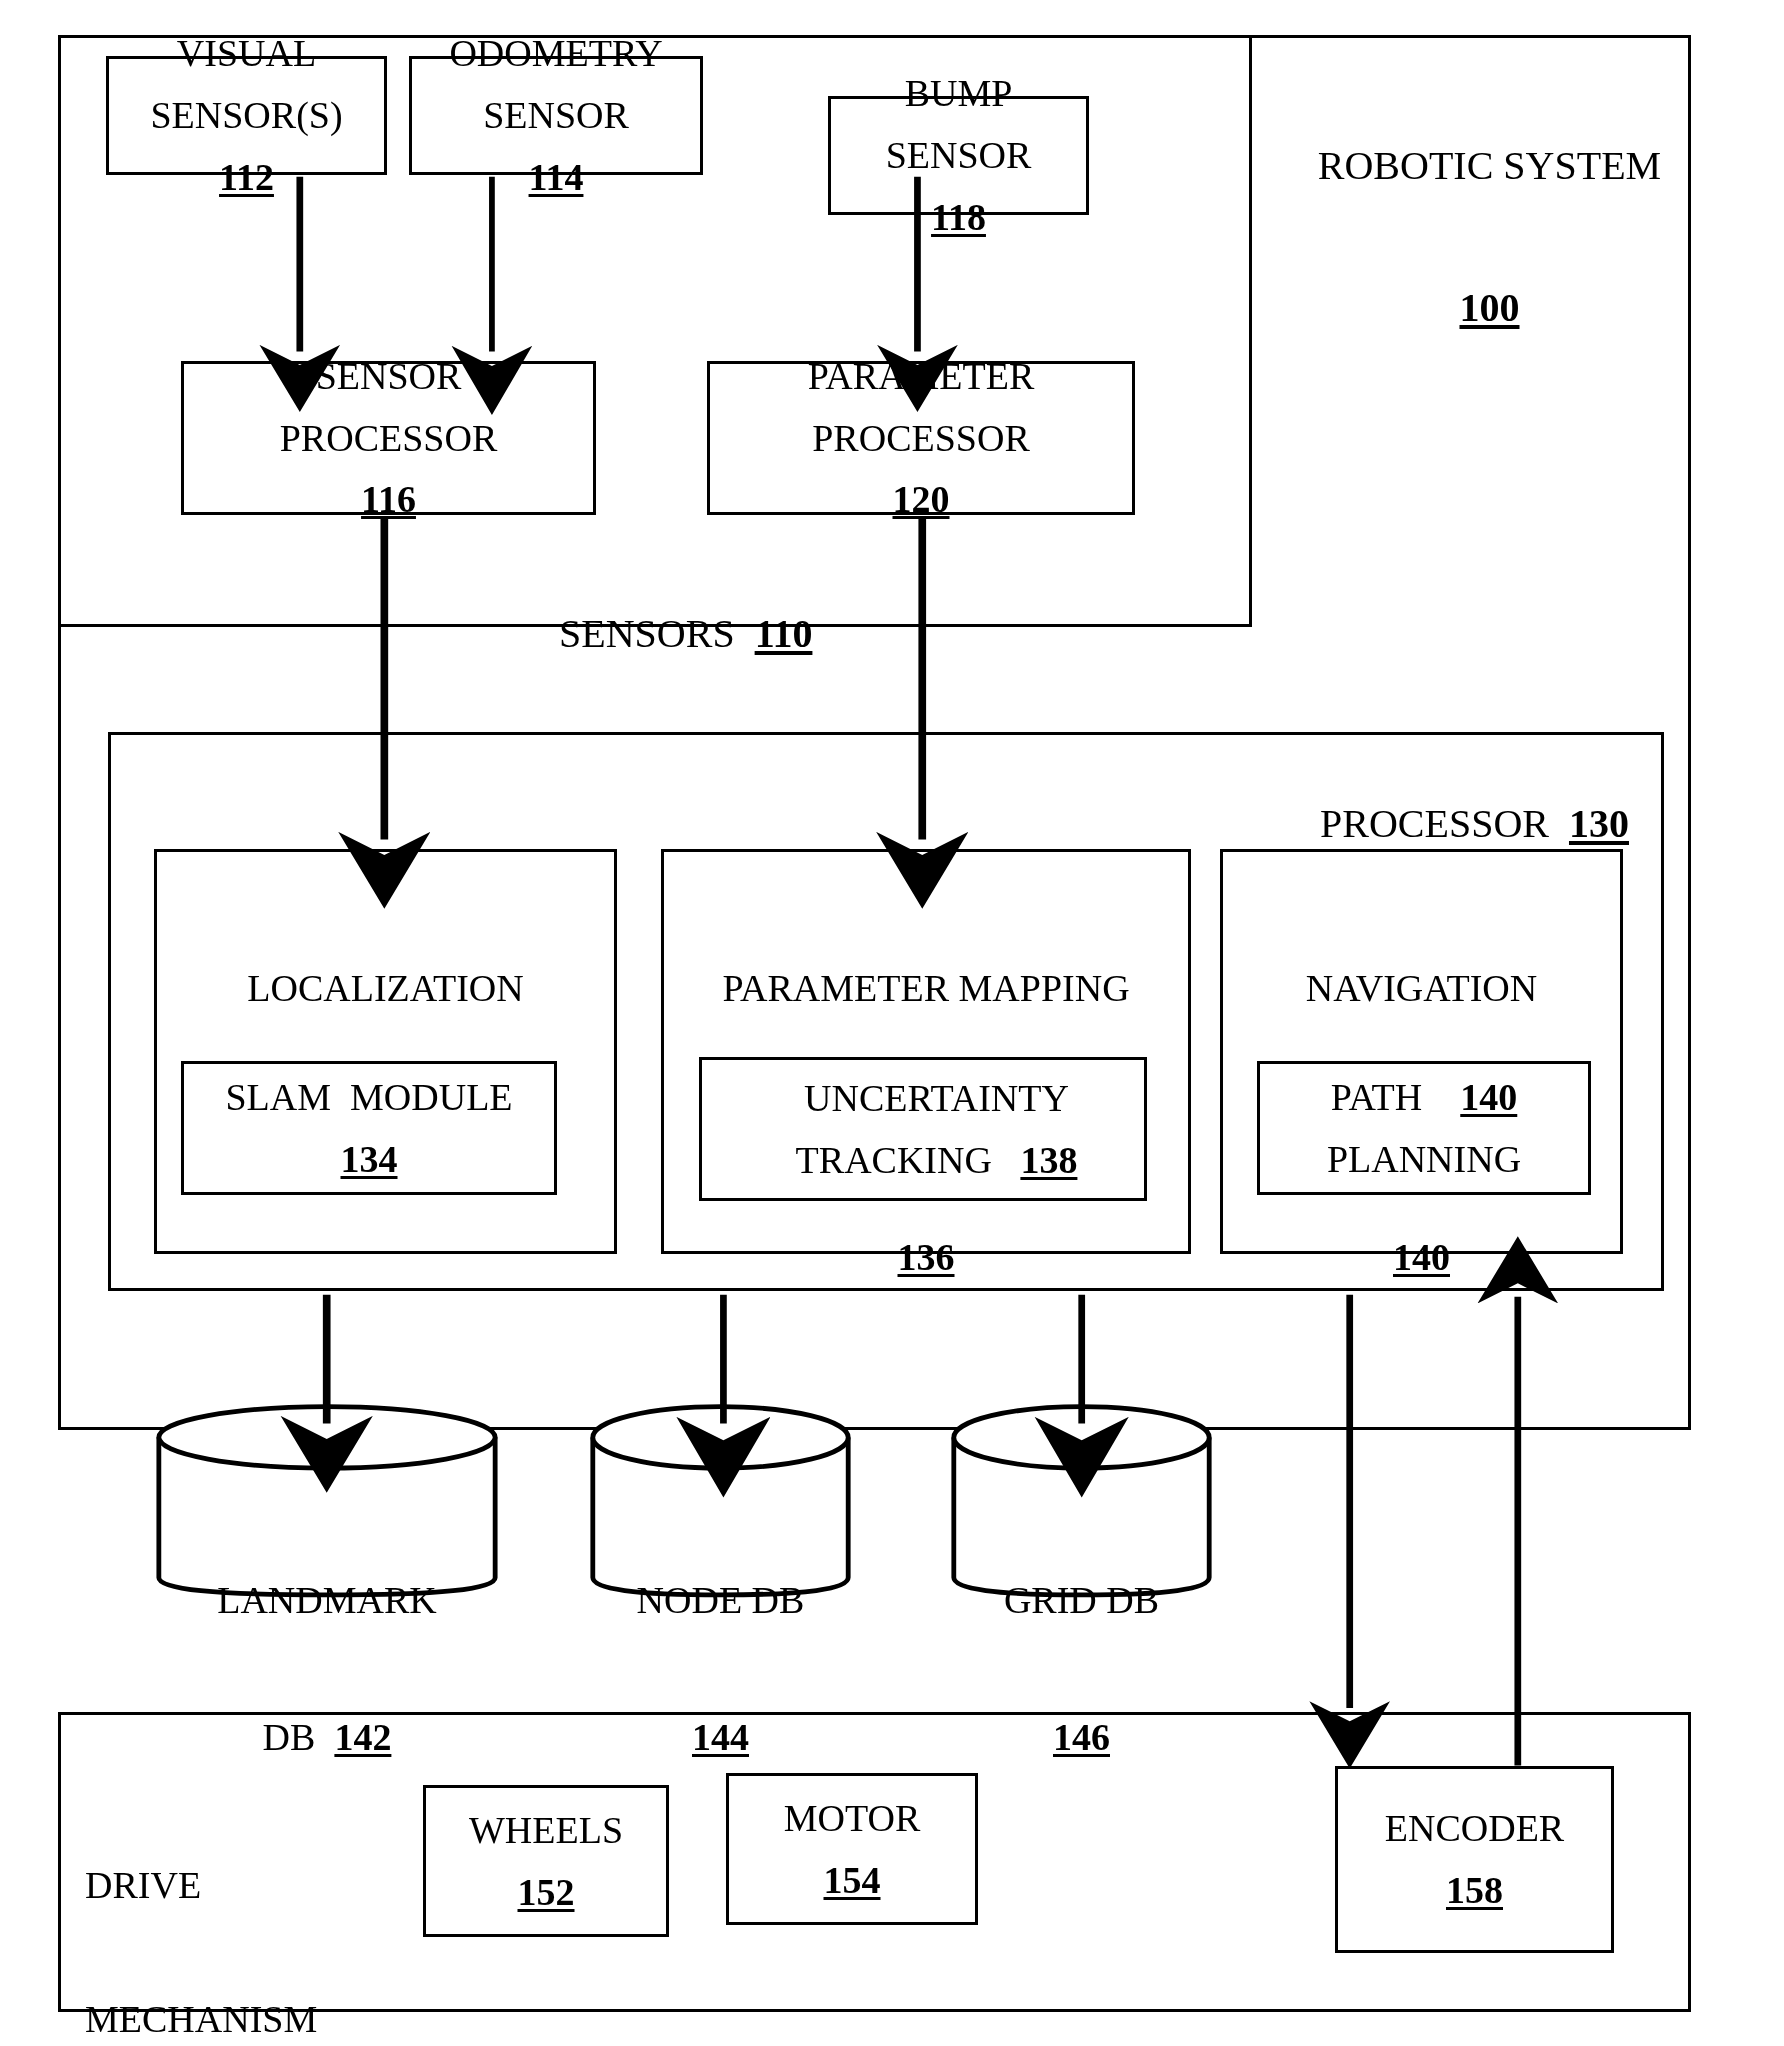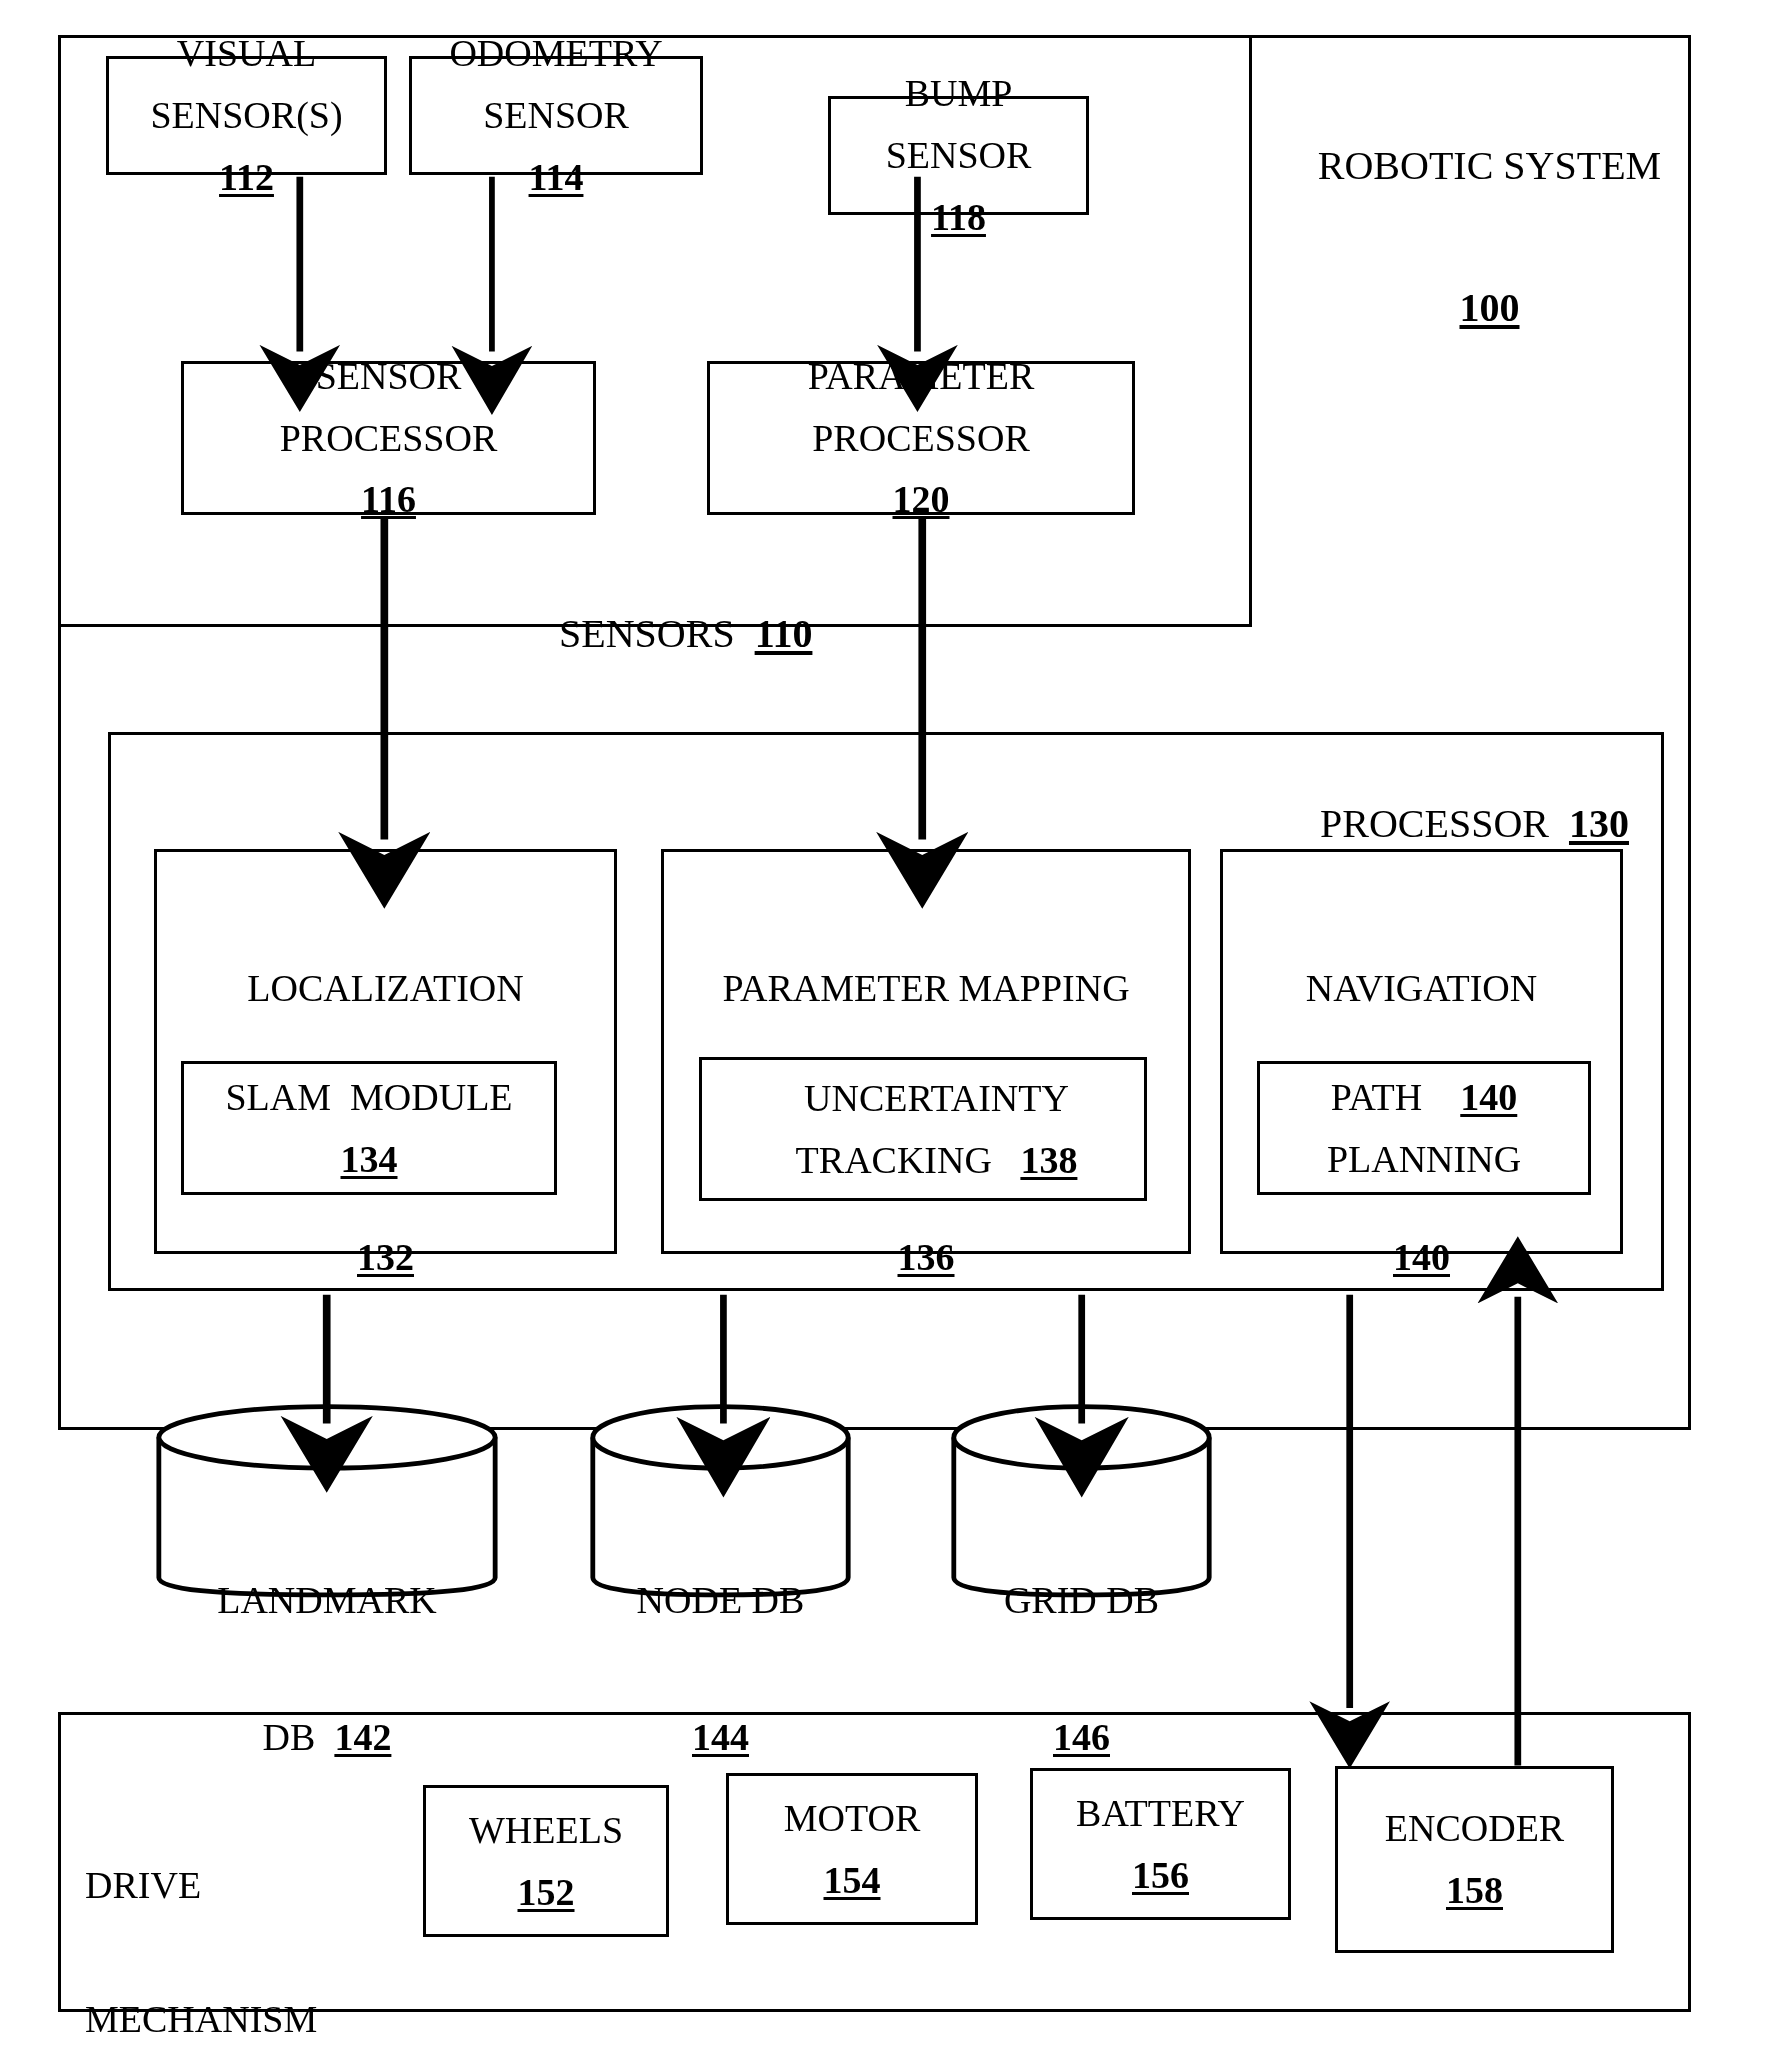--- a/index.html
+++ b/index.html
@@ -125,21 +125,20 @@
   <div class="box fs40" style="left:707px; top:361px; width:428px; height:154px;">
     <span class="lbl">PARAMETER</span>
     <span class="lbl">PROCESSOR</span>
     <span class="lbl num">120</span>
   </div>
 
   <div class="outline" style="left:154px; top:849px; width:463px; height:405px;"></div>
   <div class="freelabel fs40" style="left:154px; top:876px; width:463px; text-align:center;">
     <span class="lbl">LOCALIZATION</span>
     <span class="lbl">MODULE</span>
-    <span class="lbl num">132</span>
   </div>
   <div class="box fs40" style="left:181px; top:1061px; width:376px; height:134px;">
     <span class="lbl">SLAM  MODULE</span>
     <span class="lbl num">134</span>
   </div>
 
   <div class="outline" style="left:661px; top:849px; width:530px; height:405px;"></div>
   <div class="freelabel fs40" style="left:661px; top:876px; width:530px; text-align:center;">
     <span class="lbl">PARAMETER MAPPING</span>
     <span class="lbl">MODULE</span>
@@ -203,24 +202,20 @@
   <div class="box fs40" style="left:423px; top:1785px; width:246px; height:152px;">
     <span class="lbl">WHEELS</span>
     <span class="lbl num">152</span>
   </div>
 
   <div class="box fs40" style="left:726px; top:1773px; width:252px; height:152px;">
     <span class="lbl">MOTOR</span>
     <span class="lbl num">154</span>
   </div>
 
-  <div class="box fs40" style="left:1030px; top:1768px; width:261px; height:152px;">
-    <span class="lbl">BATTERY</span>
-    <span class="lbl num">156</span>
-  </div>
 
   <div class="box fs40" style="left:1335px; top:1766px; width:279px; height:187px;">
     <span class="lbl">ENCODER</span>
     <span class="lbl num">158</span>
   </div>
 
   <svg class="lines" viewBox="0 0 1857 2130">
     <defs>
       <marker id="ah" markerWidth="14" markerHeight="14" refX="1" refY="6" orient="auto" markerUnits="strokeWidth">
         <path d="M0,0 L10,6 L0,12 L3,6 Z" fill="#000"></path>

